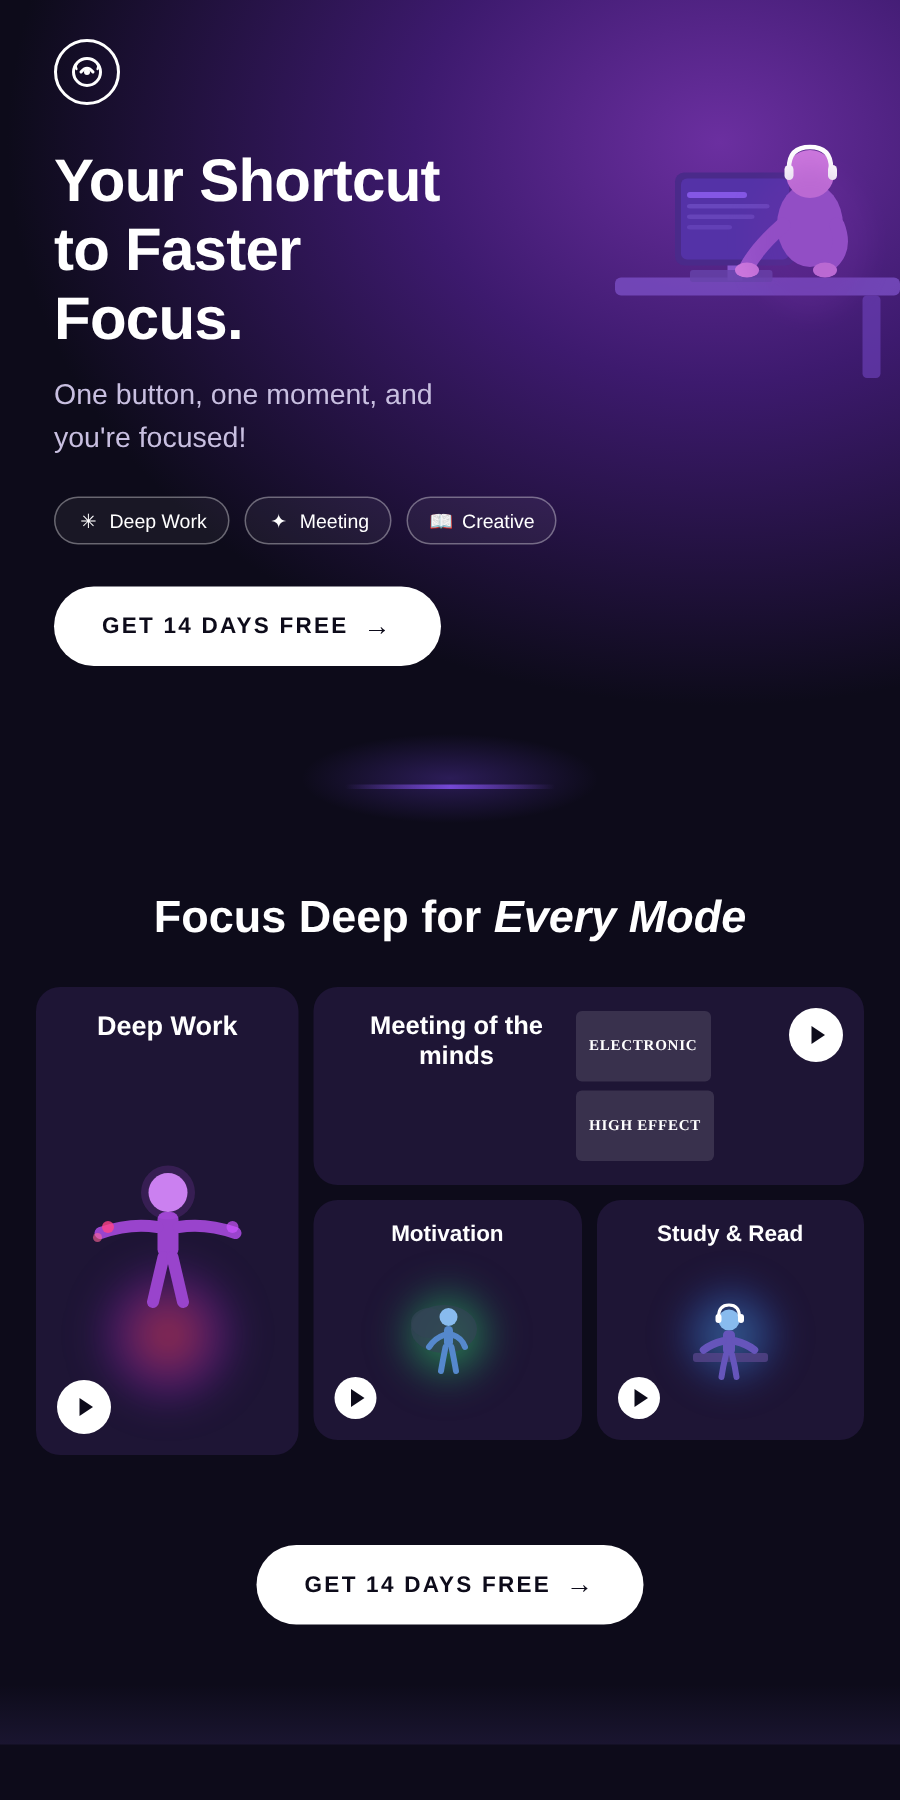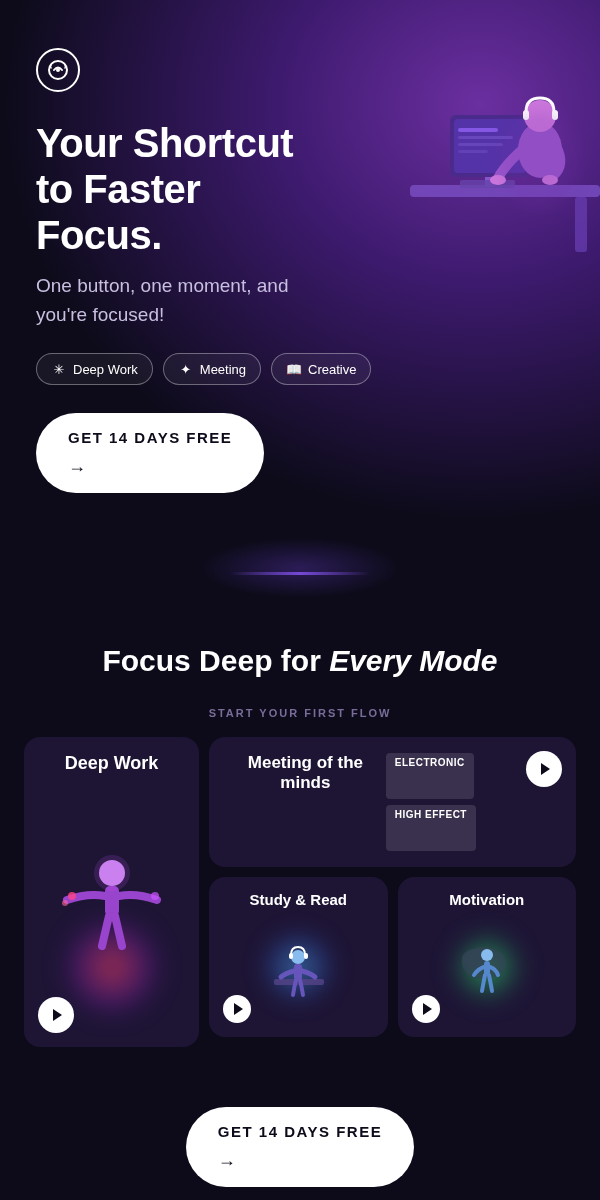--- a/index.html
+++ b/index.html
@@ -8,21 +8,21 @@
       min-height: 1200px;
       background-color: #0d0b1a;
       font-family: -apple-system, BlinkMacSystemFont, 'Segoe UI', Helvetica, Arial, sans-serif;
       color: #ffffff;
       overflow-x: hidden;
     }
 
     
     .hero {
       position: relative;
-      padding: 48px 36px 30px 36px;
+      padding: 26px 36px 30px 36px;
       background: radial-gradient(ellipse at 80% 20%, #6b2fa0 0%, #3d1a6e 30%, #0d0b1a 70%);
       min-height: 390px;
       overflow: hidden;
     }
 
     .logo {
       display: flex;
       align-items: center;
       margin-bottom: 28px;
     }
@@ -94,35 +94,34 @@
     .tag-icon {
       width: 16px;
       height: 16px;
       display: inline-flex;
       align-items: center;
       justify-content: center;
     }
 
     .cta-btn {
       display: inline-flex;
-      align-items: flex-start;
+      align-items: center;
       gap: 10px;
       padding: 16px 32px;
       background: #ffffff;
       color: #0d0b1a;
       border: none;
       border-radius: 50px;
       font-size: 15px;
       font-weight: 800;
       letter-spacing: 1.5px;
       text-transform: uppercase;
       cursor: pointer;
       position: relative;
       z-index: 2;
-      flex-direction: column;
     }
 
     .cta-btn .arrow {
       font-size: 18px;
     }
 
     
     .spotlight {
       display: flex;
       justify-content: center;
@@ -228,28 +227,29 @@
       max-width: 70%;
     }
 
     .card-badges {
       display: flex;
       gap: 6px;
       flex-wrap: wrap;
     }
 
     .badge {
-      padding: 4px 9px;
+      padding: 18px 9px;
       border-radius: 4px;
       font-size: 10px;
       font-weight: 700;
       letter-spacing: 0.5px;
       text-transform: uppercase;
       background: rgba(255,255,255,0.12);
       color: #ffffff;
+      font-family: Liberation Serif, serif;
     }
 
     .play-btn {
       width: 36px;
       height: 36px;
       border-radius: 50%;
       background: #ffffff;
       display: flex;
       align-items: center;
       justify-content: center;
@@ -449,21 +449,20 @@
     <div class="spotlight-glow"></div>
     <div class="spotlight-bar"></div>
   </div>
 </div>
 
 <div class="focus-section">
   <h2 class="focus-title">
     <span>Focus Deep for </span><em>Every Mode</em>
   </h2>
 
-  <p class="section-label">START YOUR FIRST FLOW</p>
 
   <div class="card-grid">
 
     <div class="card card-deep-work">
       <span class="card-title">Deep Work</span>
       <div class="card-illustration-deep">
         <div class="glow-deep"></div>
         <svg width="130" height="130" viewBox="0 0 130 130" xmlns="http://www.w3.org/2000/svg" style="position:relative;z-index:1;">
 
           <circle cx="65" cy="35" r="13" fill="#cc88ee"></circle>
@@ -500,50 +499,20 @@
           <span class="badge">HIGH EFFECT</span>
         </div>
         <div class="play-btn play-btn-abs">
           <svg viewBox="0 0 12 14" xmlns="http://www.w3.org/2000/svg">
               <polygon points="2,1 11,7 2,13" fill="#0d0b1a"></polygon>
             </svg>
         </div>
       </div>
 
       <div class="sub-cards-row">
-
-        <div class="card card-small">
-          <span class="card-title">Study &amp; Read</span>
-          <div class="card-illustration">
-            <div class="glow-study"></div>
-            <svg width="65" height="65" viewBox="0 0 65 65" xmlns="http://www.w3.org/2000/svg" style="position:relative;z-index:1;">
-
-              <rect x="8" y="46" width="50" height="6" rx="2" fill="#554488" opacity="0.8"></rect>
-
-              <circle cx="32" cy="24" r="7" fill="#88bbee"></circle>
-
-              <path d="M25 22 Q25 14 32 14 Q39 14 39 22" stroke="white" stroke-width="2" fill="none"></path>
-              <rect x="23" y="20" width="4" height="6" rx="2" fill="white"></rect>
-              <rect x="38" y="20" width="4" height="6" rx="2" fill="white"></rect>
-
-              <rect x="28" y="31" width="8" height="16" rx="3" fill="#6655bb"></rect>
-
-              <path d="M28 38 Q20 40 15 44" stroke="#6655bb" stroke-width="5" stroke-linecap="round" fill="none"></path>
-              <path d="M36 38 Q44 40 49 44" stroke="#6655bb" stroke-width="5" stroke-linecap="round" fill="none"></path>
-
-              <path d="M30 47 Q28 55 27 62" stroke="#6655bb" stroke-width="4" stroke-linecap="round" fill="none"></path>
-              <path d="M34 47 Q36 55 37 62" stroke="#6655bb" stroke-width="4" stroke-linecap="round" fill="none"></path>
-            </svg>
-          </div>
-          <div class="play-btn-bottom play-btn" style="width:28px;height:28px;">
-            <svg viewBox="0 0 12 14" xmlns="http://www.w3.org/2000/svg">
-                <polygon points="2,1 11,7 2,13" fill="#0d0b1a"></polygon>
-              </svg>
-          </div>
-        </div>
 
         <div class="card card-small">
           <span class="card-title">Motivation</span>
           <div class="card-illustration">
             <div class="glow-motivation"></div>
             <svg width="65" height="65" viewBox="0 0 65 65" xmlns="http://www.w3.org/2000/svg" style="position:relative;z-index:1;">
 
               <ellipse cx="30" cy="30" rx="22" ry="16" fill="#334455" opacity="0.7"></ellipse>
               <ellipse cx="20" cy="26" rx="12" ry="10" fill="#334455" opacity="0.7"></ellipse>
 
@@ -554,20 +523,50 @@
               <path d="M31 42 Q29 52 28 58" stroke="#5588cc" stroke-width="4" stroke-linecap="round" fill="none"></path>
               <path d="M35 42 Q37 52 38 58" stroke="#5588cc" stroke-width="4" stroke-linecap="round" fill="none"></path>
             </svg>
           </div>
           <div class="play-btn-bottom play-btn" style="width:28px;height:28px;">
             <svg viewBox="0 0 12 14" xmlns="http://www.w3.org/2000/svg">
                 <polygon points="2,1 11,7 2,13" fill="#0d0b1a"></polygon>
               </svg>
           </div>
         </div>
+
+        <div class="card card-small">
+          <span class="card-title">Study &amp; Read</span>
+          <div class="card-illustration">
+            <div class="glow-study"></div>
+            <svg width="65" height="65" viewBox="0 0 65 65" xmlns="http://www.w3.org/2000/svg" style="position:relative;z-index:1;">
+
+              <rect x="8" y="46" width="50" height="6" rx="2" fill="#554488" opacity="0.8"></rect>
+
+              <circle cx="32" cy="24" r="7" fill="#88bbee"></circle>
+
+              <path d="M25 22 Q25 14 32 14 Q39 14 39 22" stroke="white" stroke-width="2" fill="none"></path>
+              <rect x="23" y="20" width="4" height="6" rx="2" fill="white"></rect>
+              <rect x="38" y="20" width="4" height="6" rx="2" fill="white"></rect>
+
+              <rect x="28" y="31" width="8" height="16" rx="3" fill="#6655bb"></rect>
+
+              <path d="M28 38 Q20 40 15 44" stroke="#6655bb" stroke-width="5" stroke-linecap="round" fill="none"></path>
+              <path d="M36 38 Q44 40 49 44" stroke="#6655bb" stroke-width="5" stroke-linecap="round" fill="none"></path>
+
+              <path d="M30 47 Q28 55 27 62" stroke="#6655bb" stroke-width="4" stroke-linecap="round" fill="none"></path>
+              <path d="M34 47 Q36 55 37 62" stroke="#6655bb" stroke-width="4" stroke-linecap="round" fill="none"></path>
+            </svg>
+          </div>
+          <div class="play-btn-bottom play-btn" style="width:28px;height:28px;">
+            <svg viewBox="0 0 12 14" xmlns="http://www.w3.org/2000/svg">
+                <polygon points="2,1 11,7 2,13" fill="#0d0b1a"></polygon>
+              </svg>
+          </div>
+        </div>
       </div>
     </div>
   </div>
 </div>
 
 <div class="discover-section">
   <button class="cta-btn">
     <span>GET 14 DAYS FREE</span>
     <span class="arrow">→</span>
   </button>

